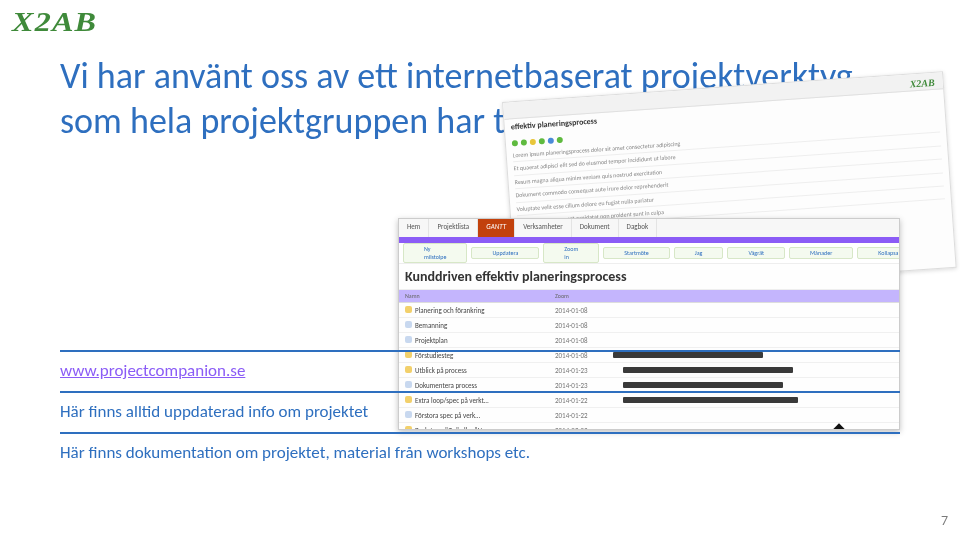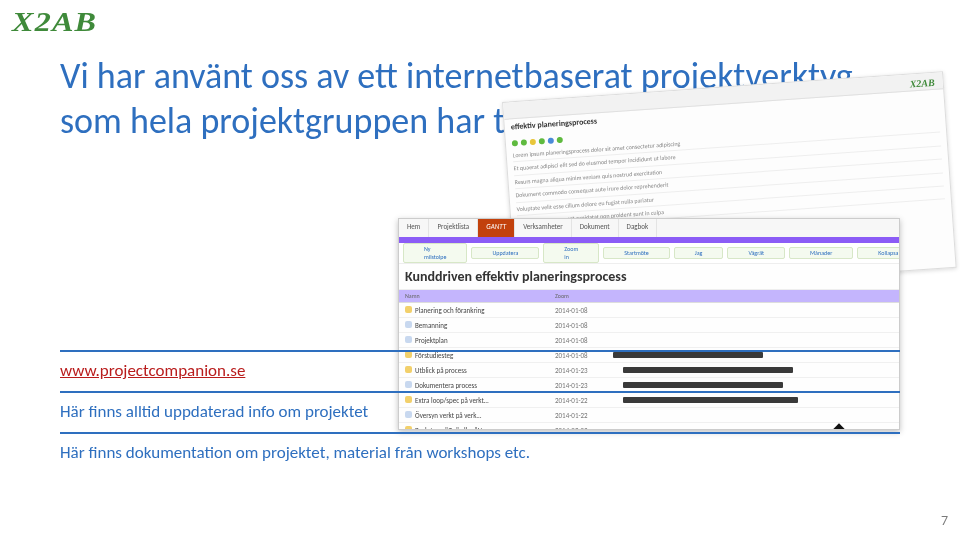--- a/index.html
+++ b/index.html
@@ -192,21 +192,21 @@
     top: 350px;
     width: 840px;
   }
   .notes-item {
     border-top: 2px solid #2e6fbf;
     padding: 8px 0 10px 0;
     font-size: 17px;
     color: #2e6fbf;
   }
   .notes-link {
-    color:#b91c1c;
+    color:#8b5cf6;
     text-decoration: underline;
   }
 
   .page-number {
     position: absolute;
     right: 12px;
     bottom: 8px;
     font-size: 14px;
     color: #7a7a7a;
   }
@@ -330,21 +330,21 @@
             <span>Extra loop/spec på verkt…</span>
           </div>
           <div class="pf-date">2014-01-22</div>
           <div class="pf-bar-wrap">
             <div class="pf-bar" style="left: 18px; width: 175px;"></div>
           </div>
         </div>
         <div class="pf-row">
           <div class="pf-name">
             <span class="pf-ico doc"></span>
-            <span>Översyn verkt på verk…</span>
+            <span>Förstora spec på verk…</span>
           </div>
           <div class="pf-date">2014-01-22</div>
           <div class="pf-bar-wrap"></div>
         </div>
         <div class="pf-row">
           <div class="pf-name">
             <span class="pf-ico folder"></span>
             <span>Beslut om "Go" eller "N…</span>
           </div>
           <div class="pf-date">2014-02-03</div>

